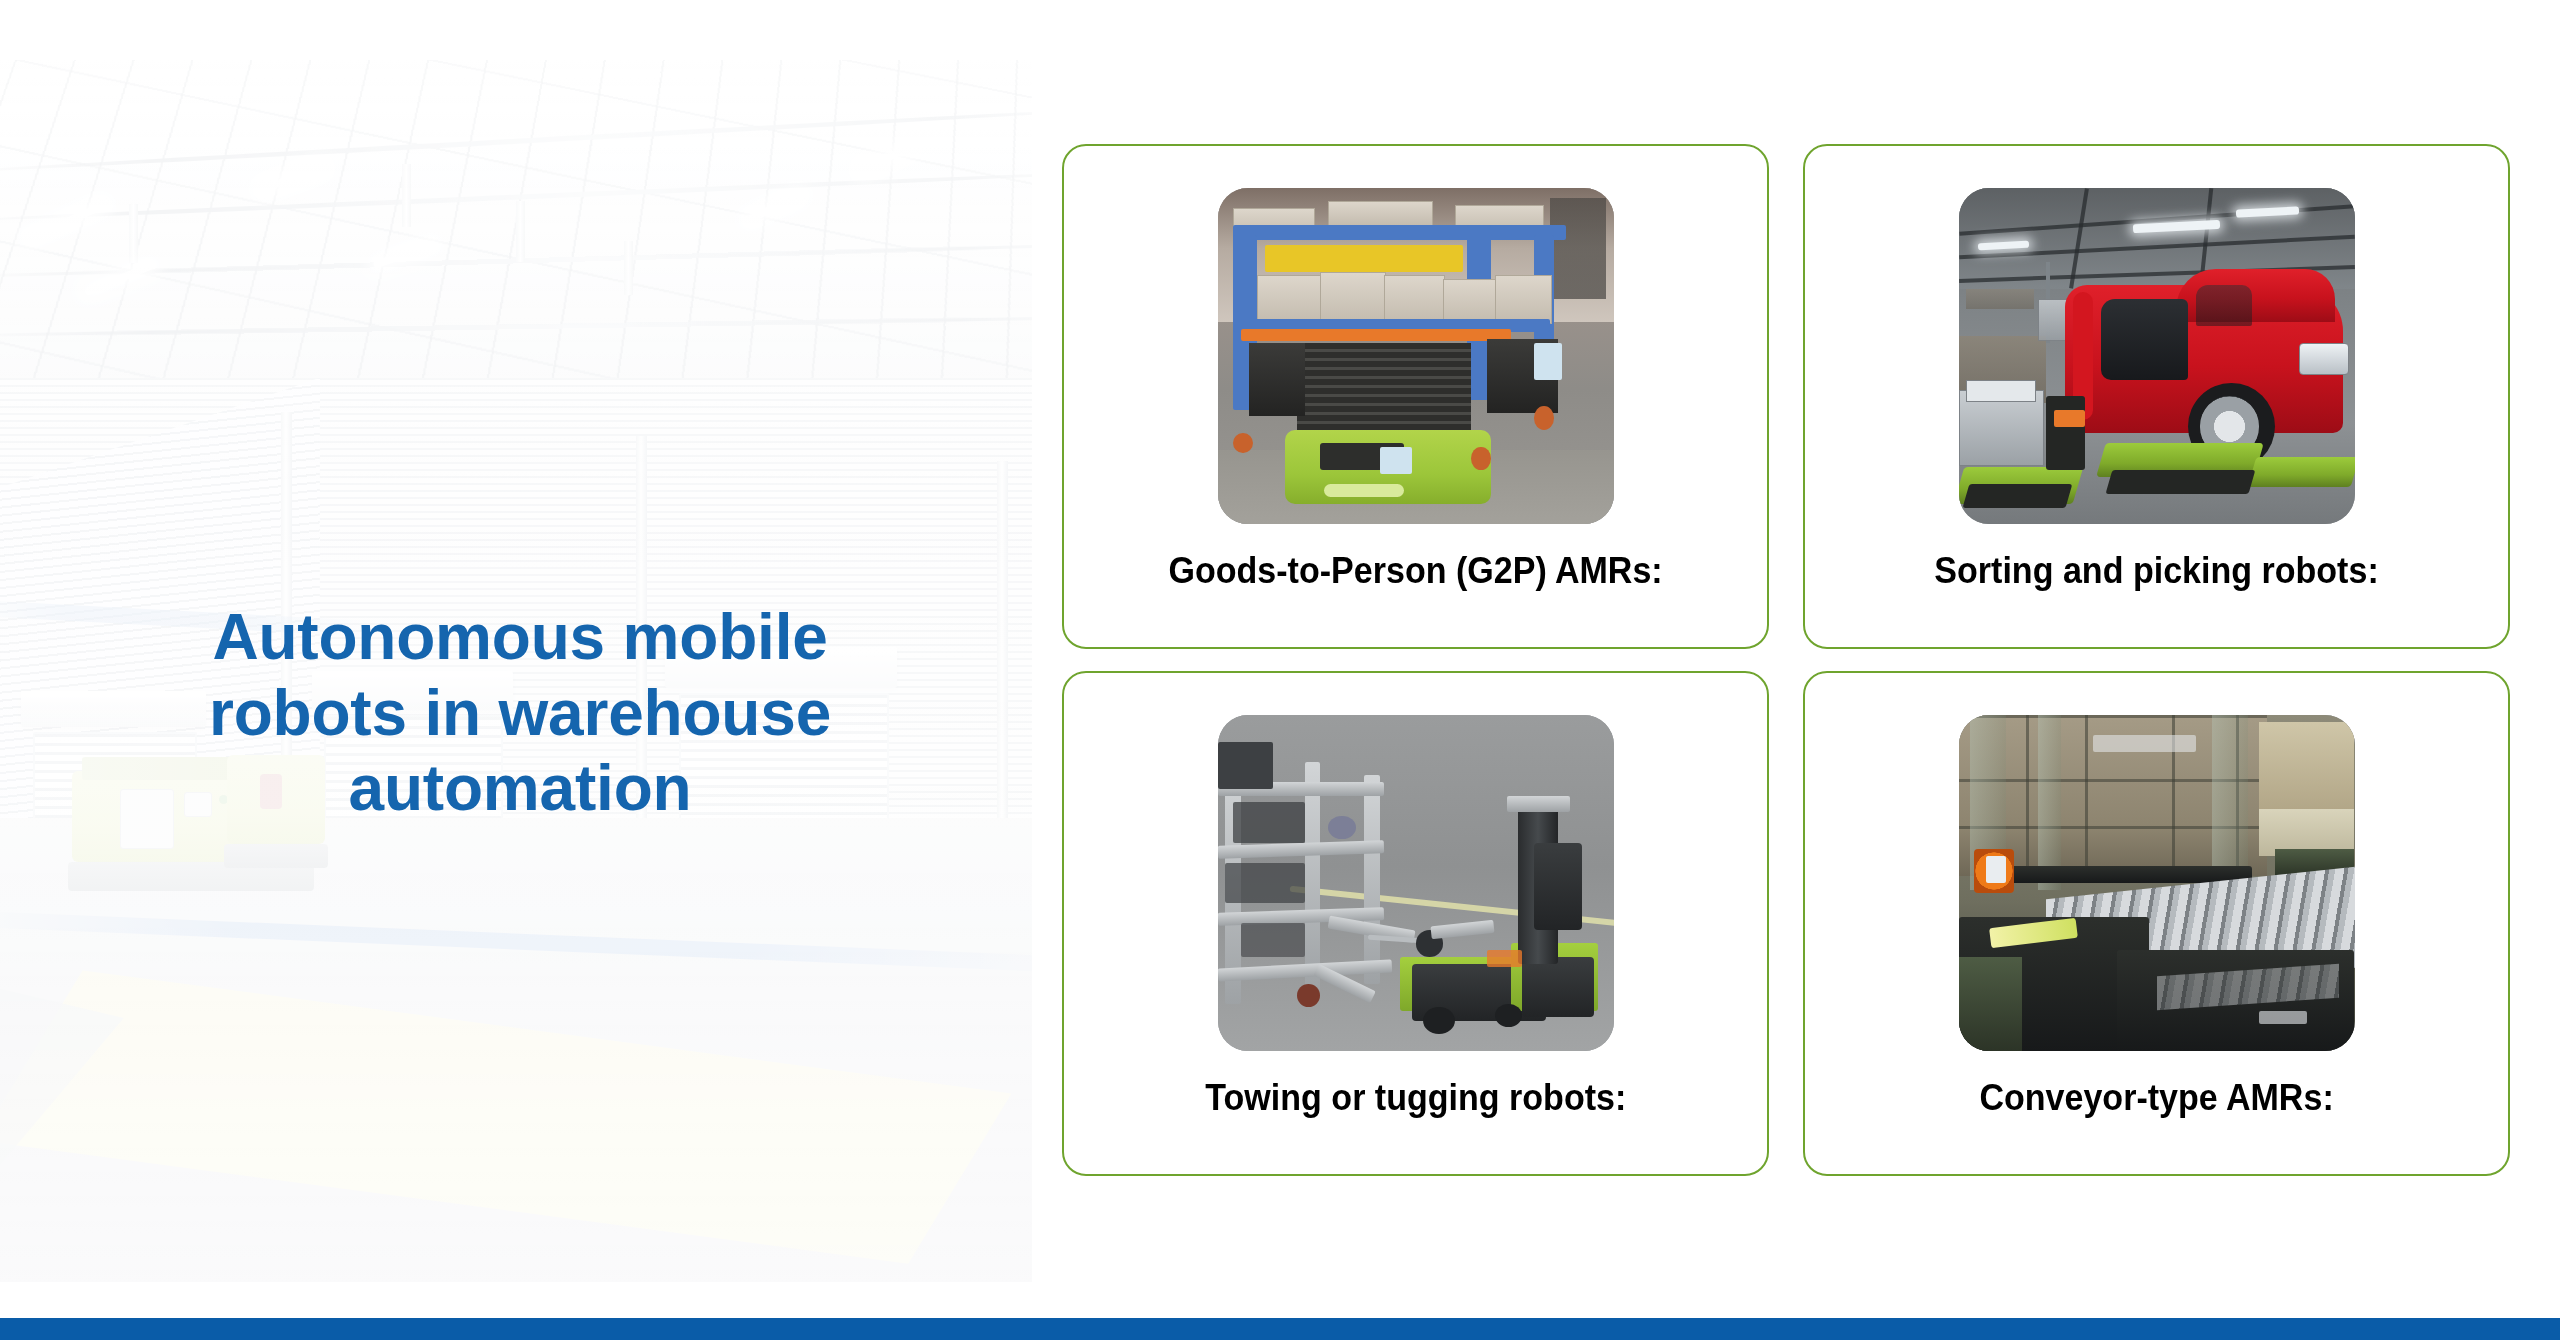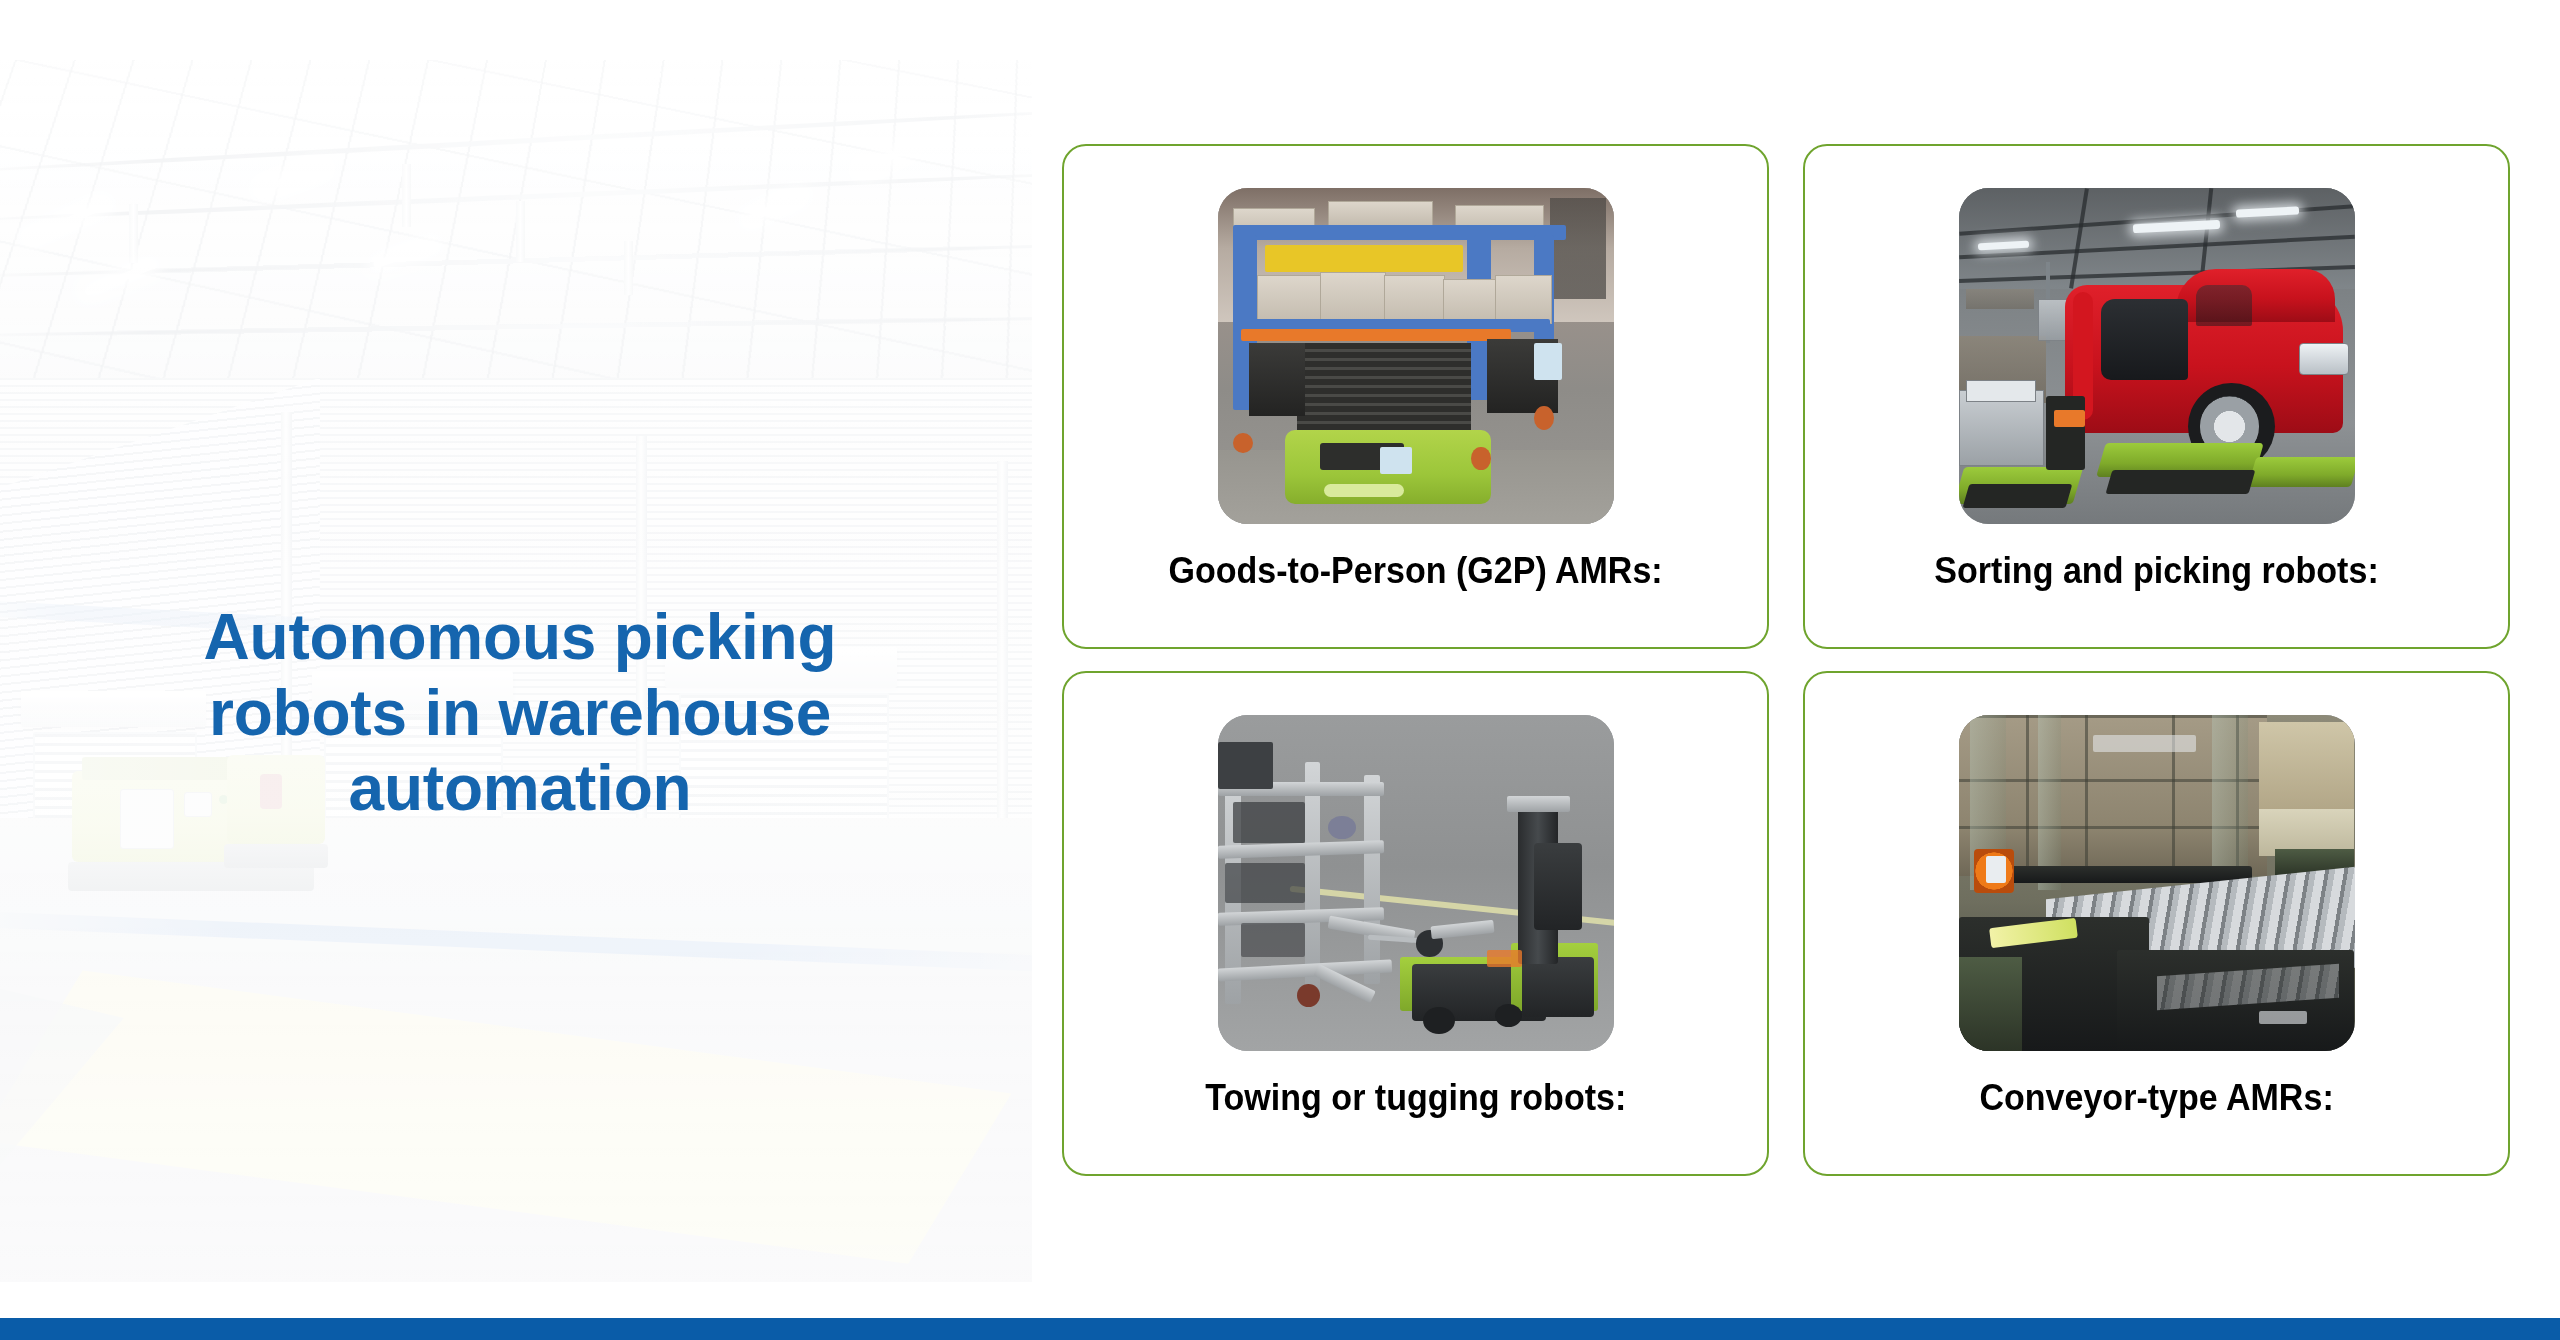--- a/index.html
+++ b/index.html
@@ -339,21 +339,21 @@
     <div class="amr" style="left:22.0%; top:56.0%; width:9.5%; height:11.0%;">
       <div class="amr-body" style="position:absolute; left:0; top:8%; width:100%; height:66%;"></div>
       <div class="amr-dot" style="position:absolute; left:34%; top:22%; width:22%; height:26%; background:#e6c6c6; border-radius:4px;"></div>
       <div class="amr-base" style="position:absolute; left:-3%; top:74%; width:106%; height:18%;"></div>
     </div>
 
     <div id="hero-veil"></div>
   </div>
 
   <div id="title-wrap">
-    <h1 id="slide-title">Autonomous picking robots in warehouse automation</h1>
+    <h1 id="slide-title">Autonomous mobile robots in warehouse automation</h1>
   </div>
 
   <div id="cards">
 
     <div class="card">
       <div class="card-photo">
         <div class="p1-bg"></div>
         <div class="p1-shelfbg"></div>
         <div class="p1-floor"></div>
 

